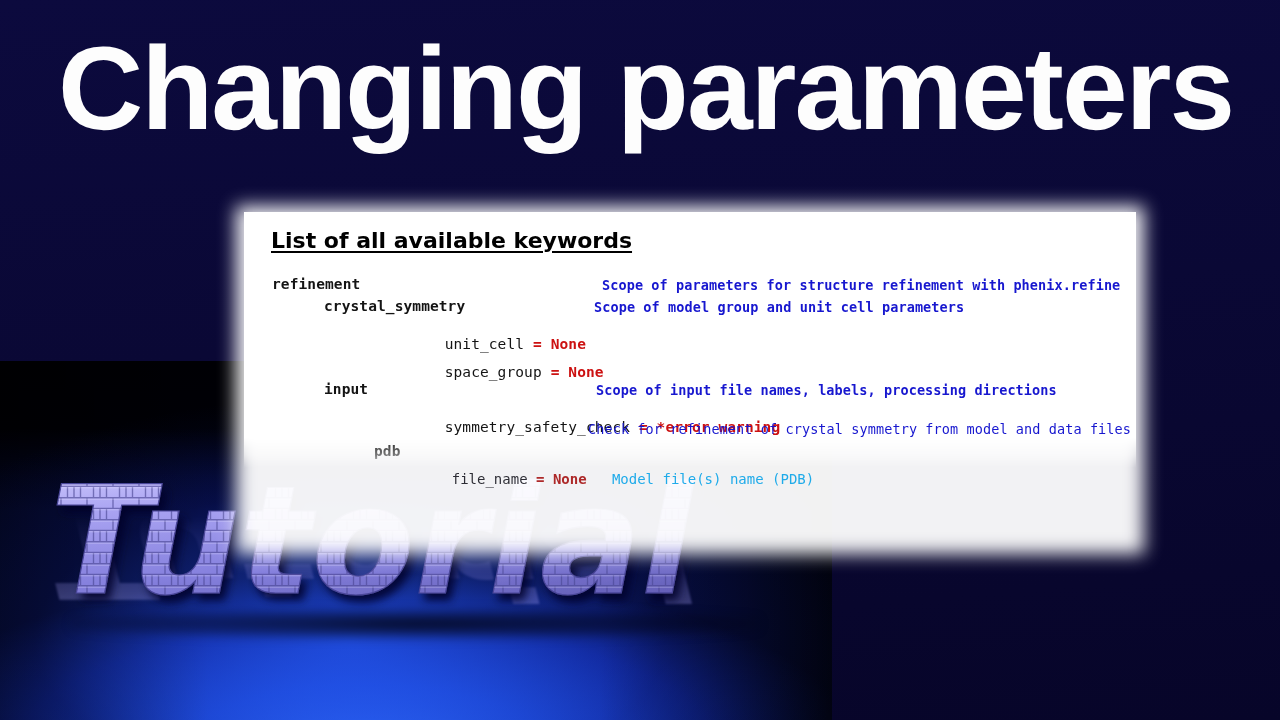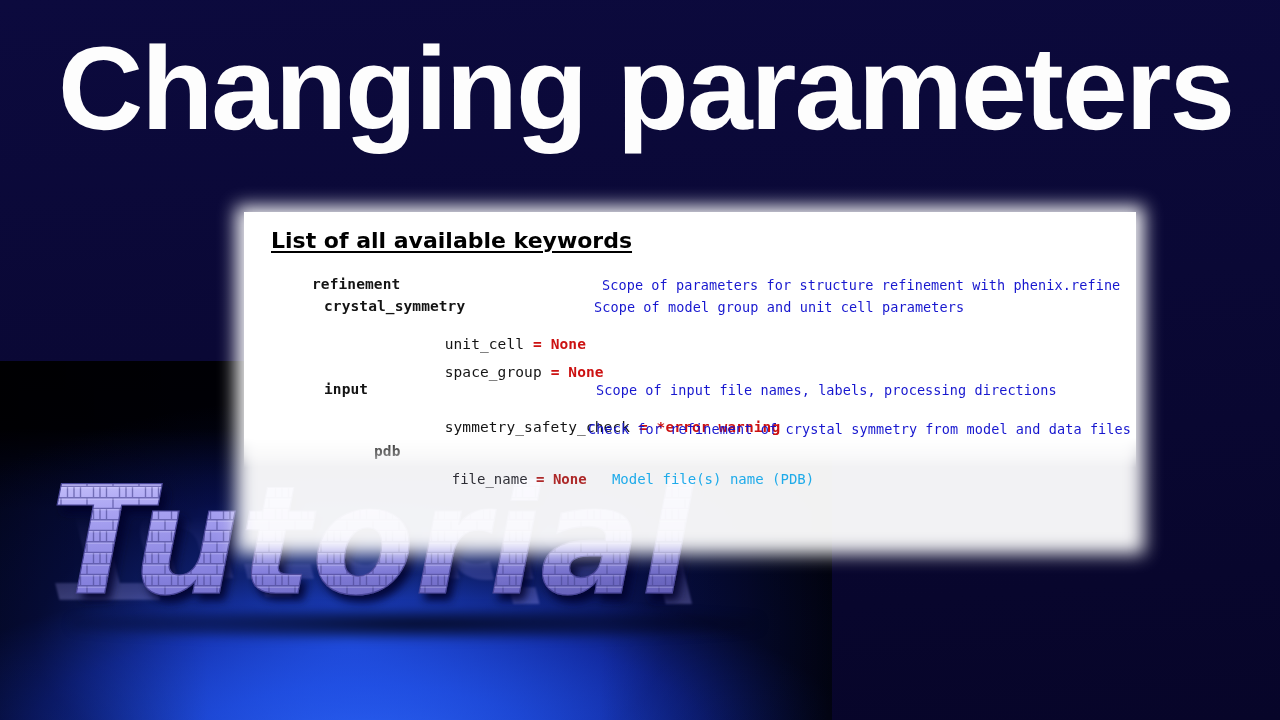--- a/index.html
+++ b/index.html
@@ -150,21 +150,21 @@
   .kw .val { color: #cc1111; font-weight: bold; }
   .kw .eq { color: #cc1111; font-weight: bold; }
   .desc {
     position: absolute;
     font-family: "DejaVu Sans Mono", monospace;
     font-size: 13.5px;
     white-space: pre;
     color: #1717cf;
     letter-spacing: 0.1px;
   }
-  .desc.b { font-weight: normal; }
+  .desc.b { font-weight: bold; }
 
   
   .fade-line {
     position: absolute;
     left: 418px;
     top: 455px;
     font-family: "DejaVu Sans Mono", monospace;
     font-size: 14px;
     white-space: pre;
     color: #1c1c24;
@@ -225,21 +225,21 @@
       </svg>
     </div>
   </div>
 
   <div class="shot-wrap">
     <div class="shot-glow"></div>
     <div class="shot-panel">
 
       <div class="shot-heading">List of all available keywords</div>
 
-      <div class="kw b" style="left:28px; top:64px;margin-left:40px;">refinement</div>
+      <div class="kw b" style="left:28px; top:64px;">refinement</div>
       <div class="desc b" style="left:358px; top:65px;">Scope of parameters for structure refinement with phenix.refine</div>
 
       <div class="kw b" style="left:80px; top:86px;">crystal_symmetry</div>
       <div class="desc b" style="left:350px; top:87px;">Scope of model group and unit cell parameters</div>
 
       <div class="kw" style="left:130px; top:136px;">
         <span>space_group</span><span> </span><span class="eq">=</span><span> </span><span class="val">None</span>
       </div>
 
       <div class="kw" style="left:130px; top:108px;">

